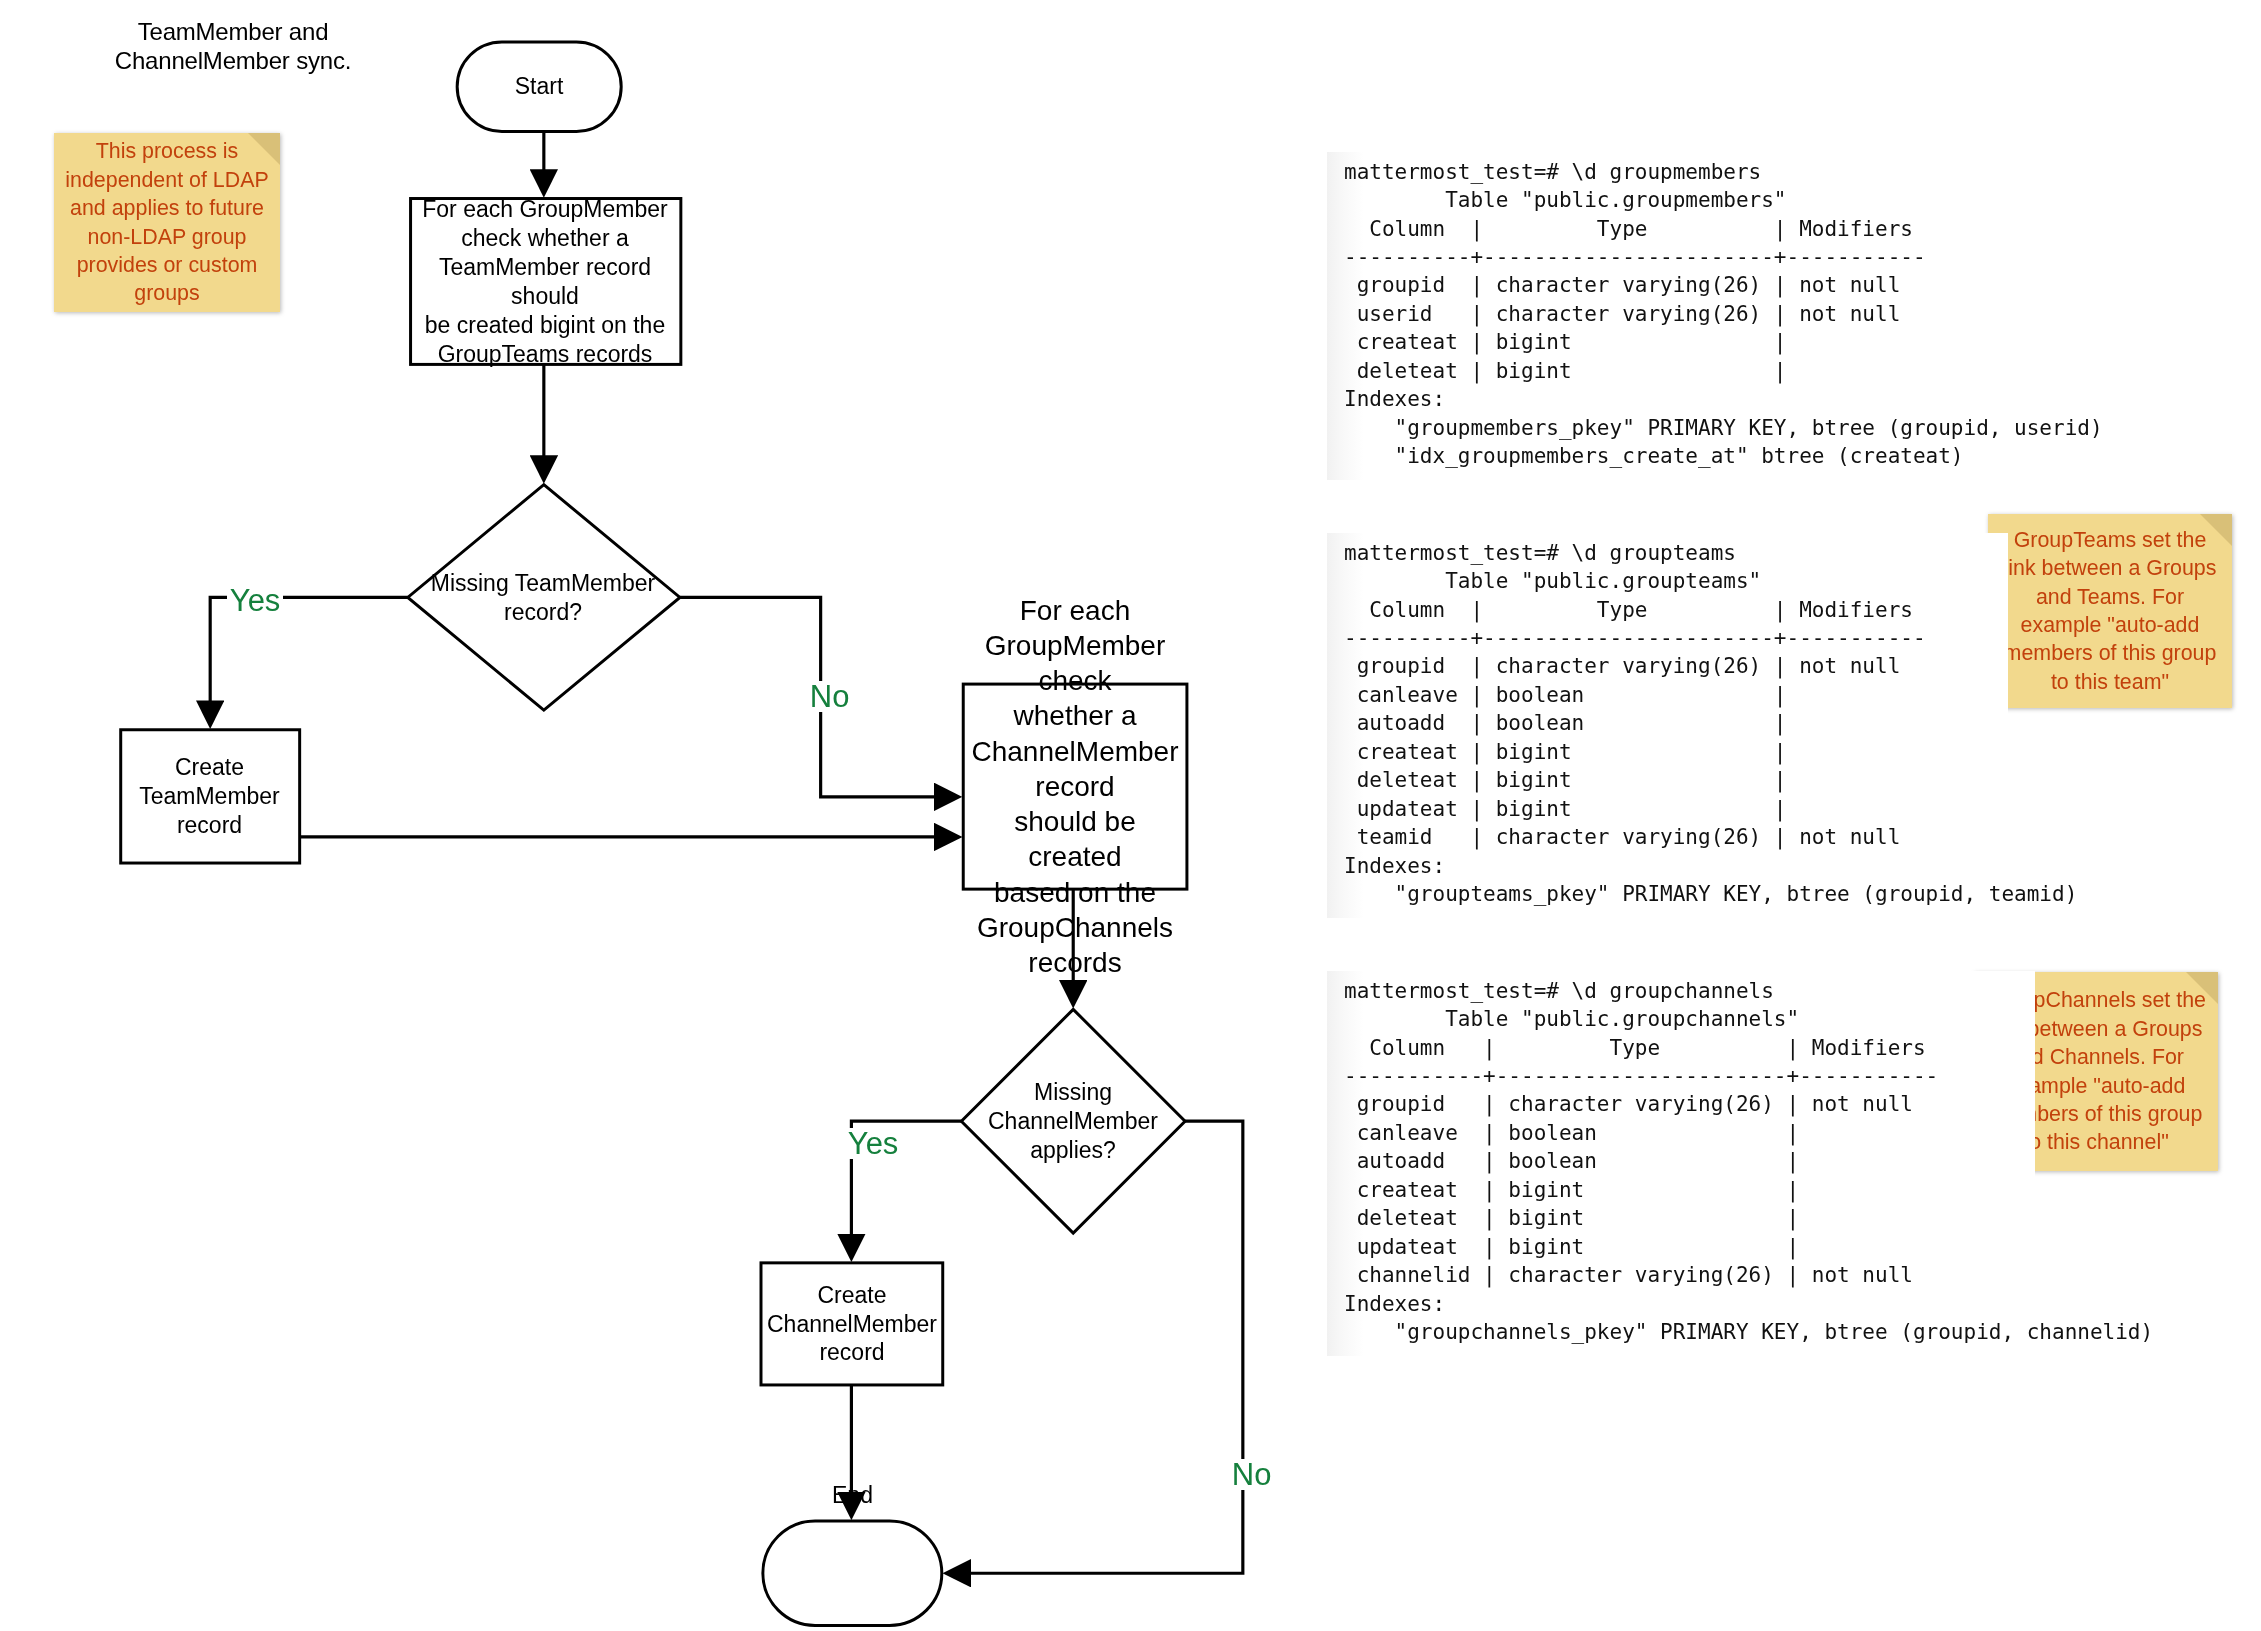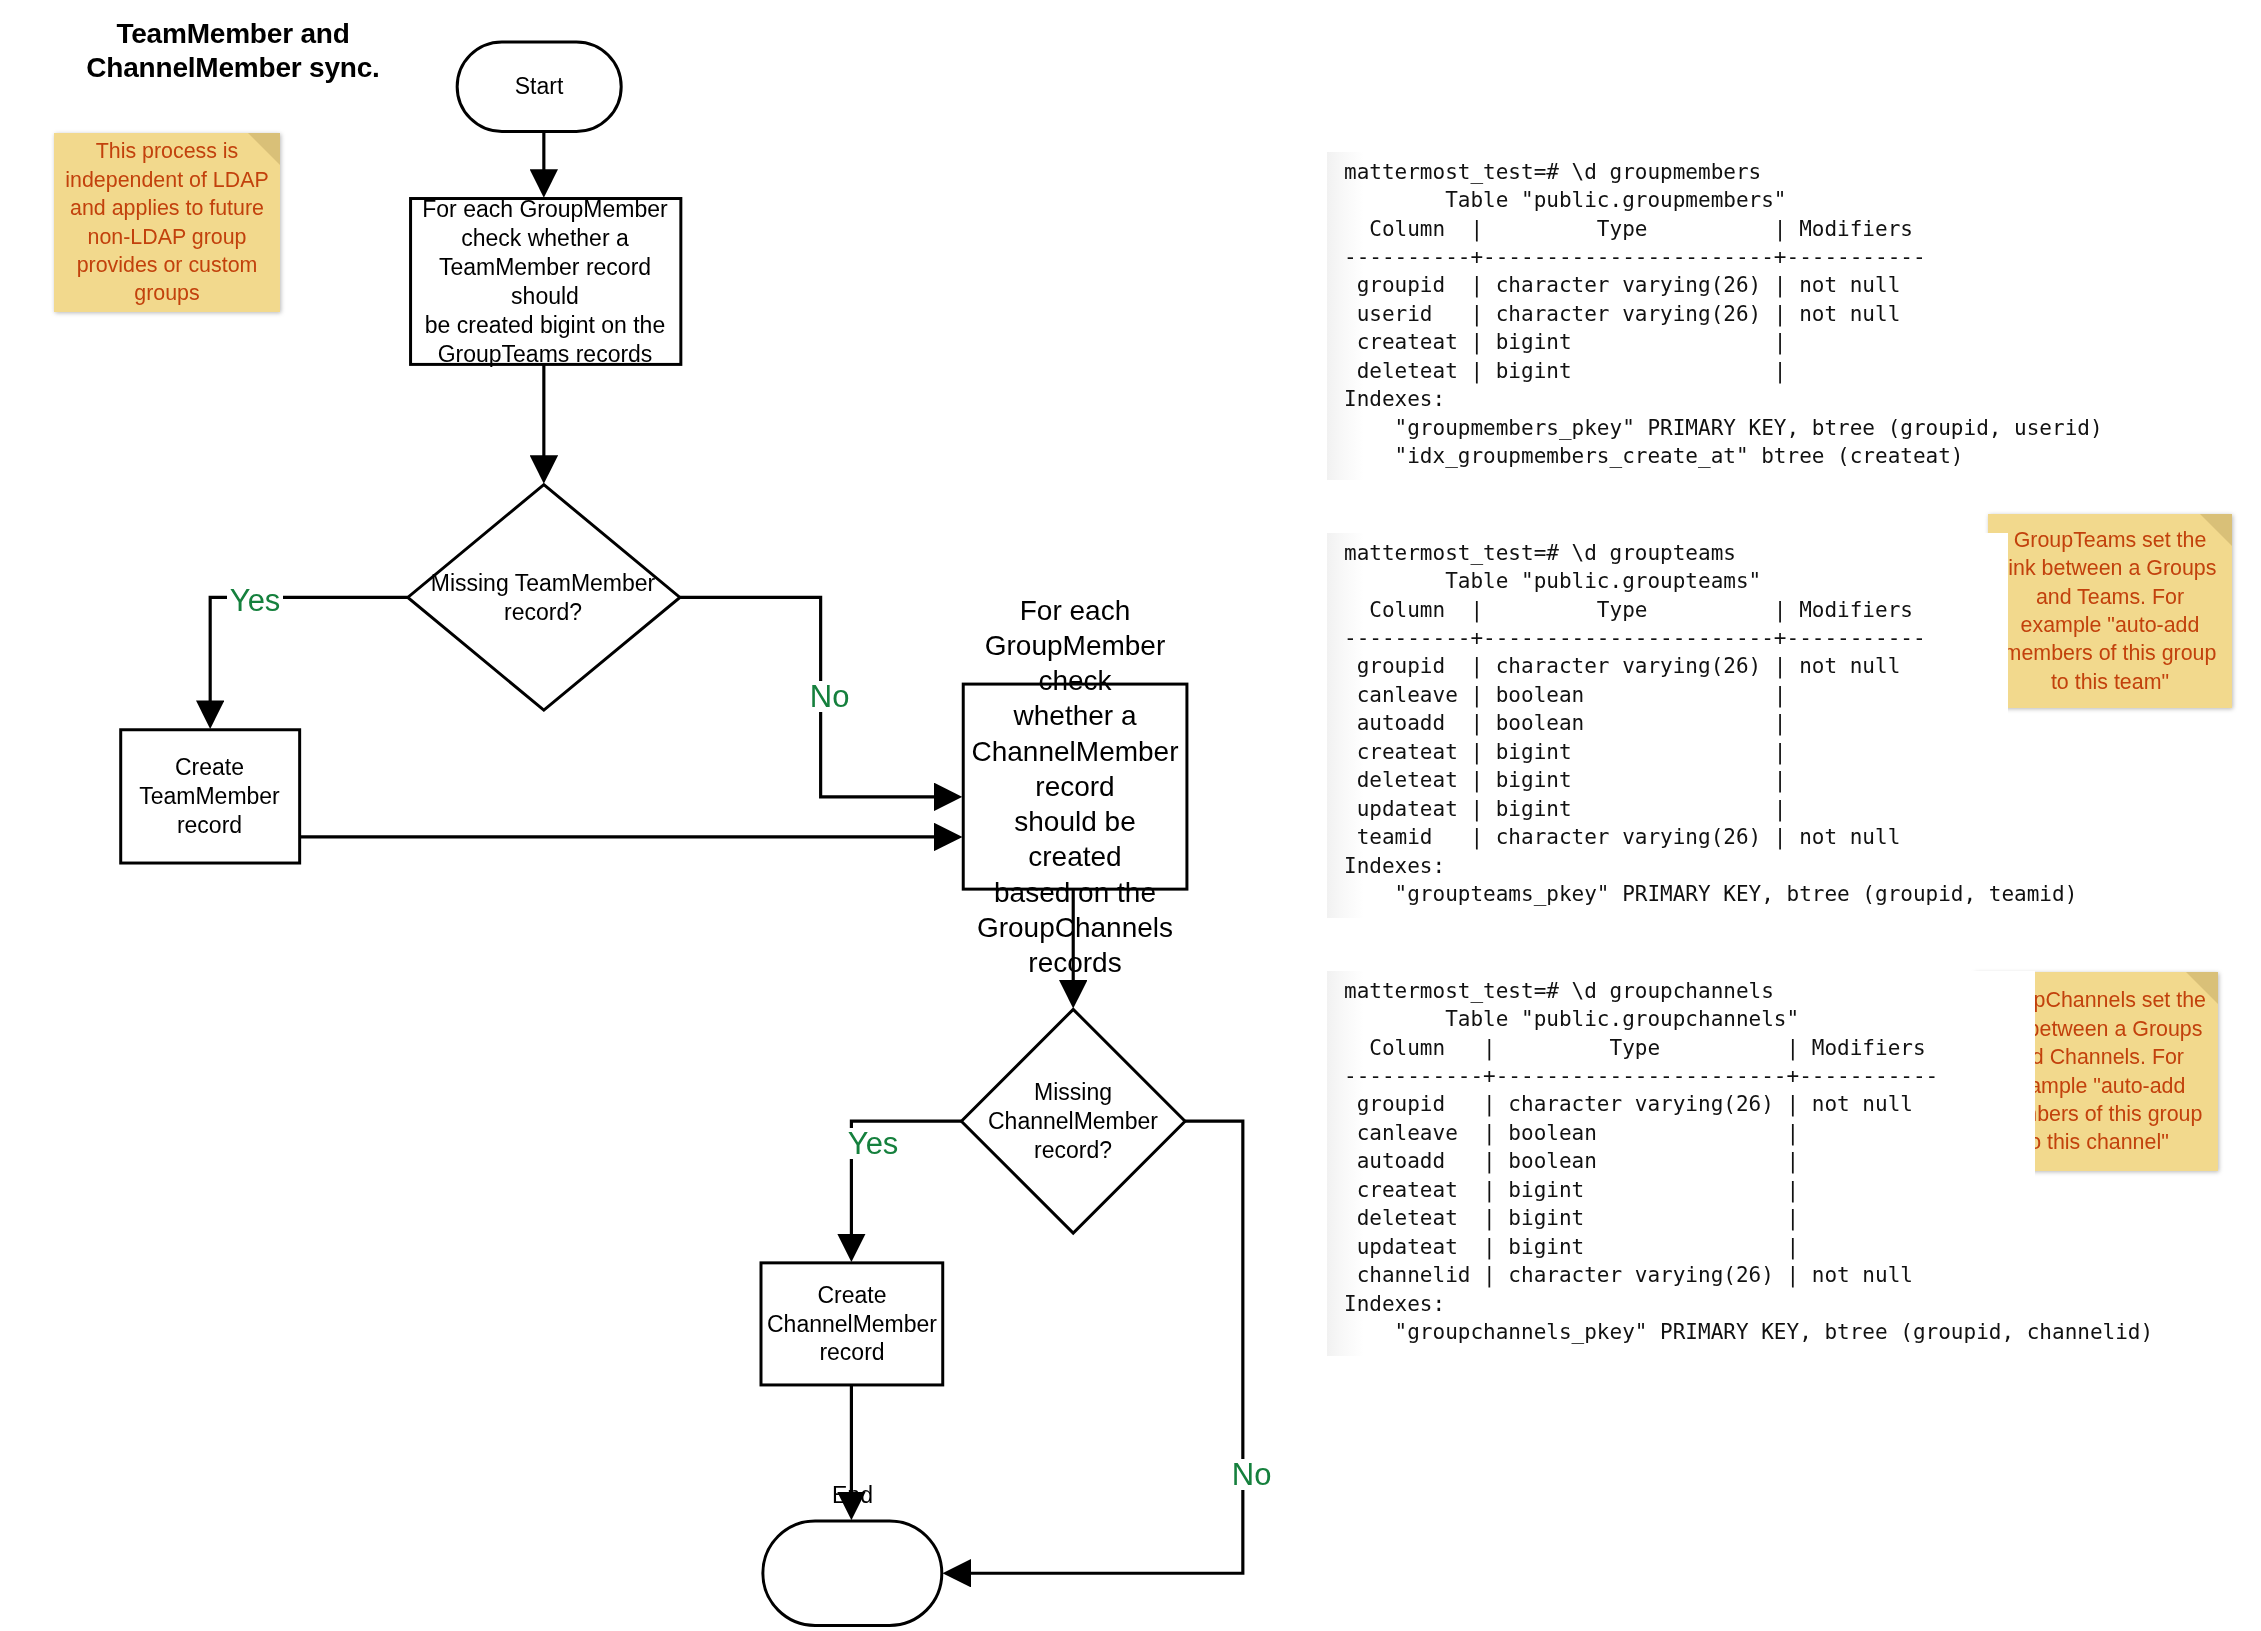--- a/index.html
+++ b/index.html
@@ -29,22 +29,22 @@
     pointer-events: none;
   }
 
   
   .diagram-title {
     position: absolute;
     left: 56px;
     top: 17px;
     width: 354px;
     text-align: center;
-    font-size: 28px;
-    font-weight: bold;
+    font-size: 24px;
+    font-weight: normal;
     line-height: 1.22;
     letter-spacing: -0.2px;
     white-space: pre-line;
   }
 
   
   .node-label {
     position: absolute;
     display: flex;
     align-items: center;
@@ -174,21 +174,21 @@
 GroupMember check
 whether a
 ChannelMember record
 should be created
 based on the
 GroupChannels
 records</div>
 
   <div class="node-label" style="left:961px; top:1047px; width:224px; height:149px;">Missing
 ChannelMember
-record?</div>
+applies?</div>
 
   <div class="node-label" style="left:761px; top:1263px; width:182px; height:122px;">Create
 ChannelMember
 record</div>
 
   <div class="node-label" style="left:763px; top:1443px; width:179px; height:104px;">End</div>
 
   <div class="edge-label" style="left:227px; top:585px;">Yes</div>
 
   <div class="edge-label" style="left:807px; top:681px;">No</div>

